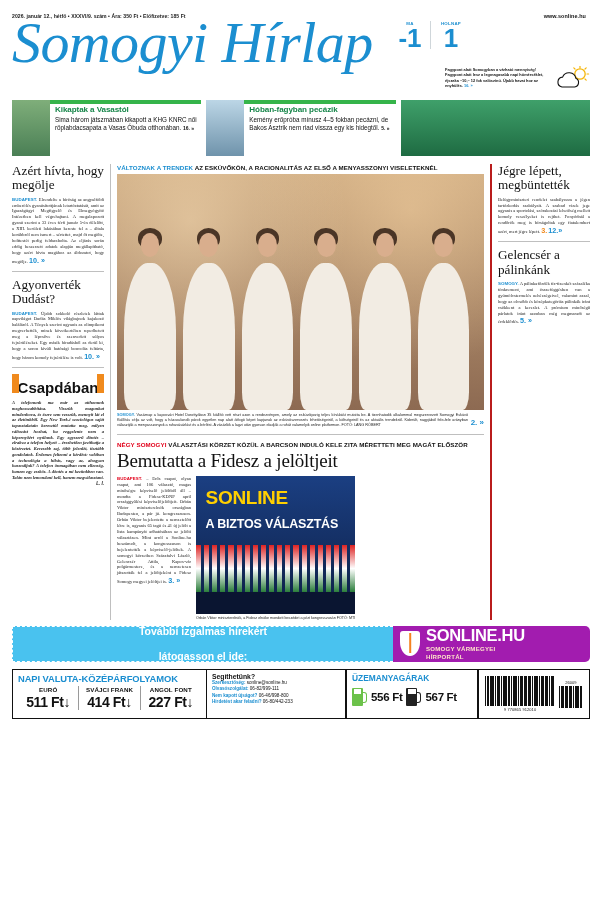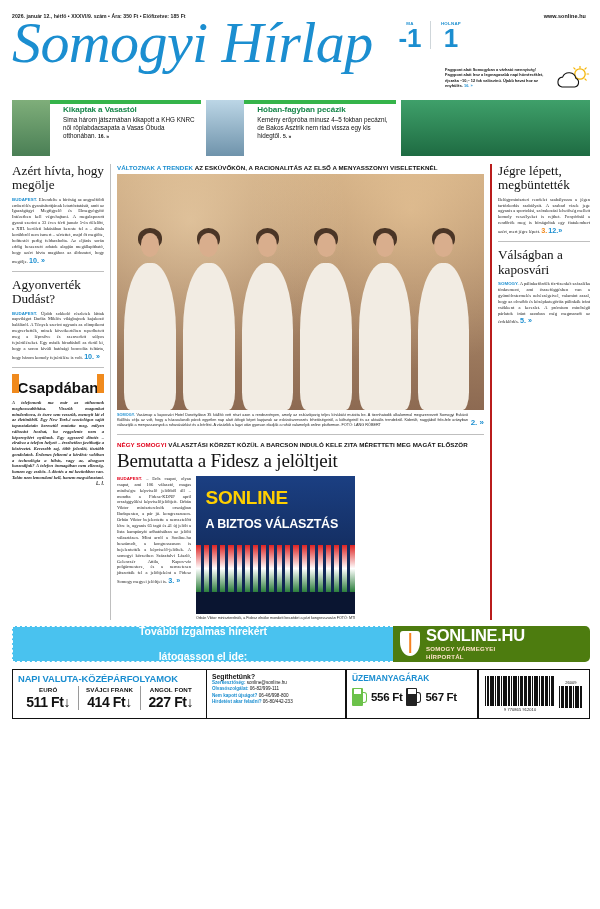--- a/index.html
+++ b/index.html
@@ -27,21 +27,21 @@
         margin-bottom:1px;}
   .wtemp{font-family:"Liberation Sans",sans-serif;font-weight:800;
          font-size:26px;line-height:.85;color:#1b8ed0;}
   .wtext{flex:1;font-size:3.9px;line-height:1.38;color:#111;padding-left:5px;
          padding-top:1px;font-weight:600;}
   .wtext .pg{color:#1b8ed0;font-weight:800;}
   .wicon{width:34px;height:26px;position:relative;flex:0 0 34px;margin-left:2px;}
 
   
   .teasers{display:flex;margin:8px 10px 0 12px;gap:5px;height:56px;}
-  .teaser{flex:1;display:flex;position:relative;overflow:hidden;gap:8px;}
+  .teaser{flex:1;display:flex;position:relative;overflow:hidden;}
   .teaser .tbar{position:absolute;left:0;right:0;top:0;height:4px;background:#35b44a;}
   .tphoto{width:38px;flex:0 0 38px;background:#b9cbd6;position:relative;overflow:hidden;}
   .tphoto.p2{background:#9fbfd4;}
   .tphoto.p3{background:#2f6fa8;}
   .tbody{flex:1;padding:6px 3px 0 5px;}
   .theadline{font-size:8.1px;font-weight:800;color:#17864a;line-height:1.05;
              margin-bottom:1.5px;letter-spacing:-.1px;}
   .ttext{font-size:6.3px;line-height:1.24;color:#111;font-weight:500;}
   .ttext .pg{color:#111;font-weight:800;font-size:5px;}
   .tphoto-r{width:46px;flex:0 0 46px;order:2;background:#2c7a45;}
@@ -102,21 +102,21 @@
              font-family:"Liberation Serif",serif;}
   .csap-sign{text-align:right;font-size:4.5px;font-weight:800;font-style:italic;}
 
   
   .banner{display:flex;margin:6px 10px 0 12px;height:36px;}
   .bn-left{flex:1;background:#49c2ef;border:1.6px dashed #ffffff;
            border-right:0;display:flex;align-items:center;justify-content:center;
            text-align:center;}
   .bn-left span{color:#fff;font-weight:800;font-size:10.5px;line-height:1.18;
                 display:block;}
-  .bn-right{width:190px;flex:0 0 190px;background:#4d7c0f;display:flex;
+  .bn-right{width:190px;flex:0 0 190px;background:#a21caf;display:flex;
             align-items:center;padding-left:7px;border-radius:0 5px 5px 0;}
   .shield{width:20px;height:25px;background:#fff;position:relative;margin-right:6px;
           border-radius:3px 3px 10px 10px / 3px 3px 14px 14px;}
   .shield:after{content:"";position:absolute;left:50%;top:2px;bottom:3px;width:1.6px;
                 background:#f58220;transform:translateX(-50%);}
   .bn-txt .t1{color:#fff;font-weight:800;font-size:16.5px;line-height:1;
               letter-spacing:-.3px;}
   .bn-txt .t2{color:#ffe4c9;font-weight:700;font-size:6.1px;line-height:1.25;
               letter-spacing:.04em;margin-top:1px;}
 
@@ -410,21 +410,21 @@
     <div class="colR">
       <h2 class="sideTitle">Jégre lépett, megbüntették</h2>
       <div class="body-sm">
         <span>Belügyminiszteri rendelet szabályozza a jégen tartózkodás szabályait. A szabad vizek jege ugyanis a sportolási, szórakozási lehetőség mellett komoly veszélyeket is rejthet. Fonyódnál a rendőrök meg is bírságoltak egy fiatalembert azért, mert jégre lépett.</span>
         <span class="pgref orange">3.</span>
         <span class="pgref">12.»</span>
       </div>
 
       <div class="rule"></div>
 
-      <h2 class="sideTitle">Válságban a kaposvári</h2>
+      <h2 class="sideTitle">Gelencsér a pálinkánk</h2>
       <div class="body-sm">
         <span class="dl">SOMOGY.</span>
         <span>A pálinkafőzdék tíz-tizenkét százaléka tönkrement, ami összefüggésben van a gyümölcstermelés nehézségeivel, valamint azzal, hogy az olcsóbb és középkategóriás pálinkák iránt csökkent a kereslet. A prémium minőségű párlatok iránt azonban még megmaradt az érdeklődés.</span>
         <span class="pgref">5. »</span>
       </div>
     </div>
   </div>
 
   <div class="banner">
     <div class="bn-left">

